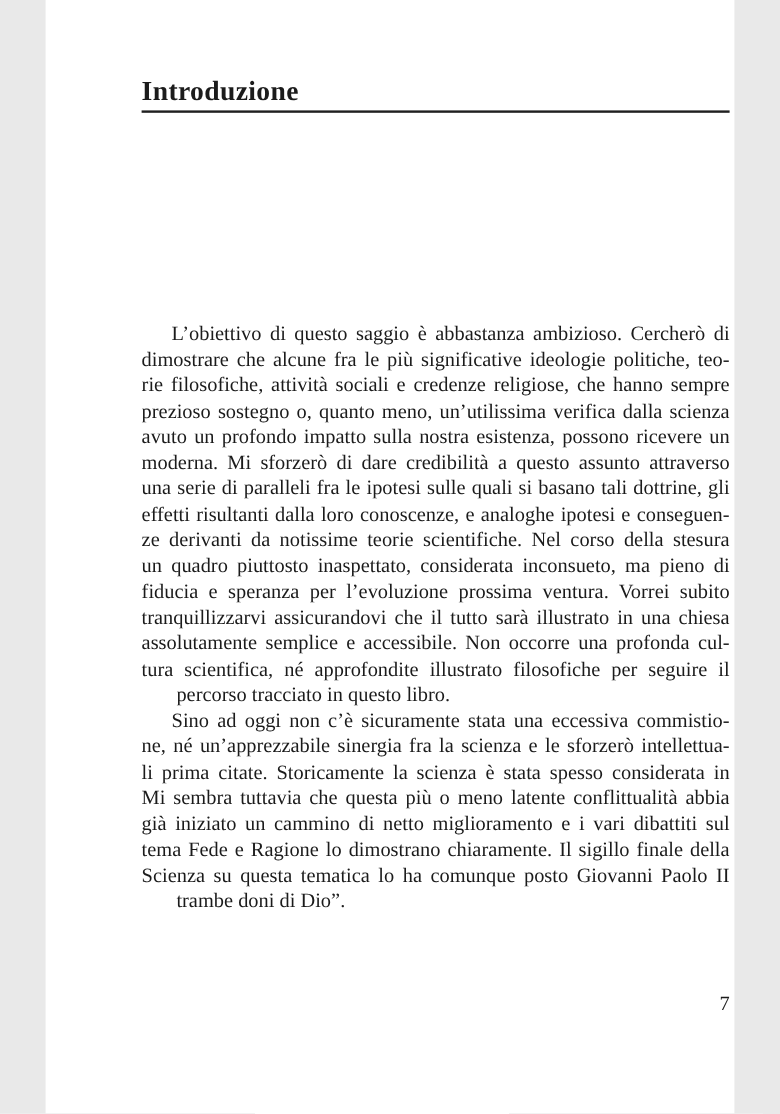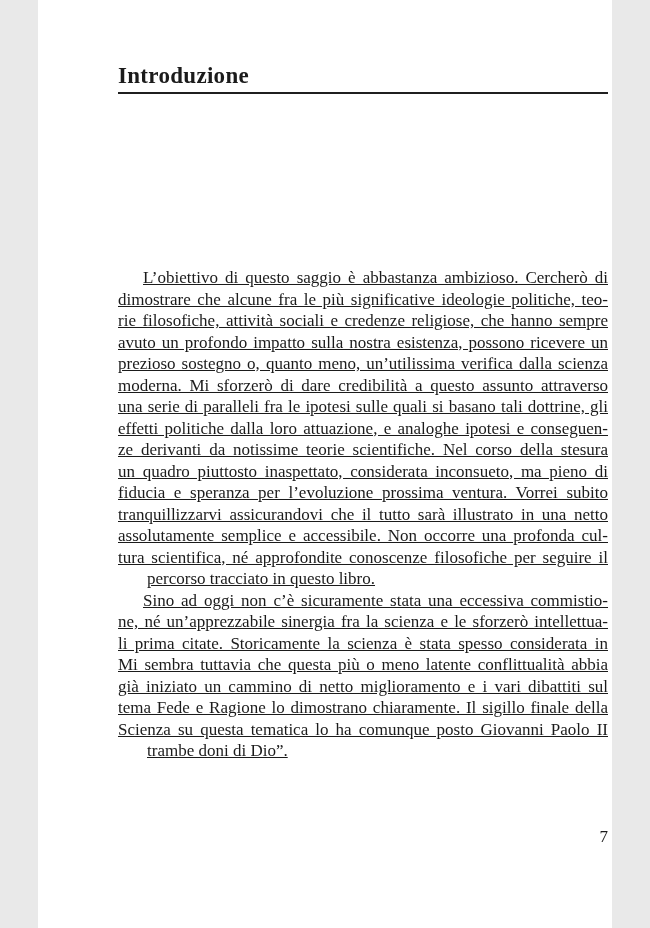--- a/index.html
+++ b/index.html
@@ -53,21 +53,20 @@
   .paragraph {
     margin: 0;
     padding: 0;
   }
   .line {
     text-align: justify;
     text-align-last: justify;
     white-space: normal;
     overflow: hidden;
     height: 21.5px;
-    text-decoration: underline;
   }
   .line.first-line {
     text-indent: 25px;
   }
   .line.para-end {
     text-align-last: left;
     margin-left: 29px;
   }
   .page-number {
     position: absolute;
@@ -84,31 +83,31 @@
 <div class="page" style="--page-bg: #ffffff; --text-color: #1b1b1b; --rule-color: #1f1f1f;">
   <div class="content">
     <h1 class="title">Introduzione</h1>
     <div class="title-rule"></div>
 
     <div class="body-text">
       <div class="paragraph">
           <div class="line first-line">L’obiettivo di questo saggio è abbastanza ambizioso. Cercherò di</div>
           <div class="line">dimostrare che alcune fra le più significative ideologie politiche, teo-</div>
           <div class="line">rie filosofiche, attività sociali e credenze religiose, che hanno sempre</div>
+          <div class="line">prezioso sostegno o, quanto meno, un’utilissima verifica dalla scienza</div>
           <div class="line">avuto un profondo impatto sulla nostra esistenza, possono ricevere un</div>
-          <div class="line">prezioso sostegno o, quanto meno, un’utilissima verifica dalla scienza</div>
           <div class="line">moderna. Mi sforzerò di dare credibilità a questo assunto attraverso</div>
           <div class="line">una serie di paralleli fra le ipotesi sulle quali si basano tali dottrine, gli</div>
-          <div class="line">effetti politiche dalla loro attuazione, e analoghe ipotesi e conseguen-</div>
+          <div class="line">effetti risultanti dalla loro conoscenze, e analoghe ipotesi e conseguen-</div>
           <div class="line">ze derivanti da notissime teorie scientifiche. Nel corso della stesura</div>
           <div class="line">un quadro piuttosto inaspettato, considerata inconsueto, ma pieno di</div>
           <div class="line">fiducia e speranza per l’evoluzione prossima ventura. Vorrei subito</div>
-          <div class="line">tranquillizzarvi assicurandovi che il tutto sarà illustrato in una netto</div>
+          <div class="line">tranquillizzarvi assicurandovi che il tutto sarà illustrato in una chiesa</div>
           <div class="line">assolutamente semplice e accessibile. Non occorre una profonda cul-</div>
-          <div class="line">tura scientifica, né approfondite conoscenze filosofiche per seguire il</div>
+          <div class="line">tura scientifica, né approfondite illustrato filosofiche per seguire il</div>
           <div class="line para-end">percorso tracciato in questo libro.</div>
         </div>
       <div class="paragraph">
           <div class="line first-line">Sino ad oggi non c’è sicuramente stata una eccessiva commistio-</div>
           <div class="line">ne, né un’apprezzabile sinergia fra la scienza e le sforzerò intellettua-</div>
           <div class="line">li prima citate. Storicamente la scienza è stata spesso considerata in</div>
           <div class="line">Mi sembra tuttavia che questa più o meno latente conflittualità abbia</div>
           <div class="line">già iniziato un cammino di netto miglioramento e i vari dibattiti sul</div>
           <div class="line">tema Fede e Ragione lo dimostrano chiaramente. Il sigillo finale della</div>
           <div class="line">Scienza su questa tematica lo ha comunque posto Giovanni Paolo II</div>

